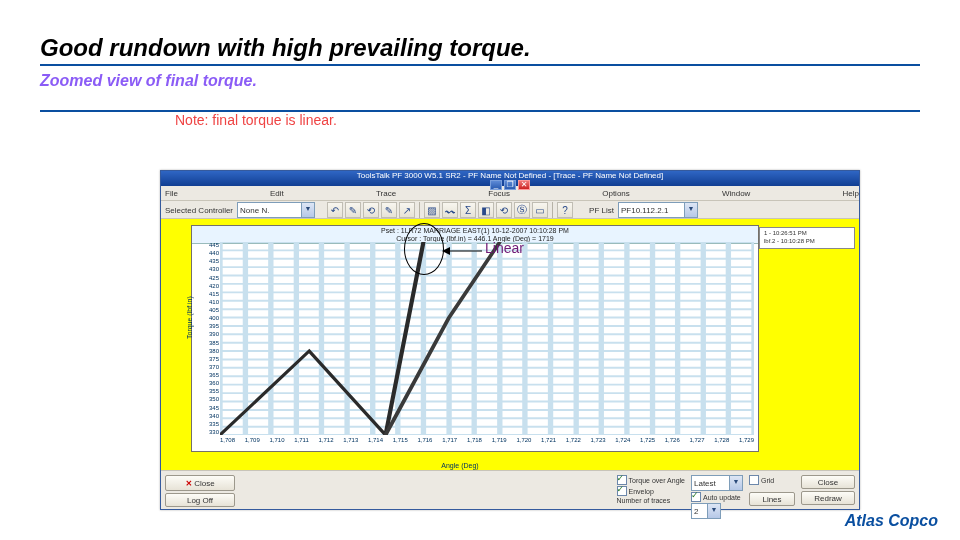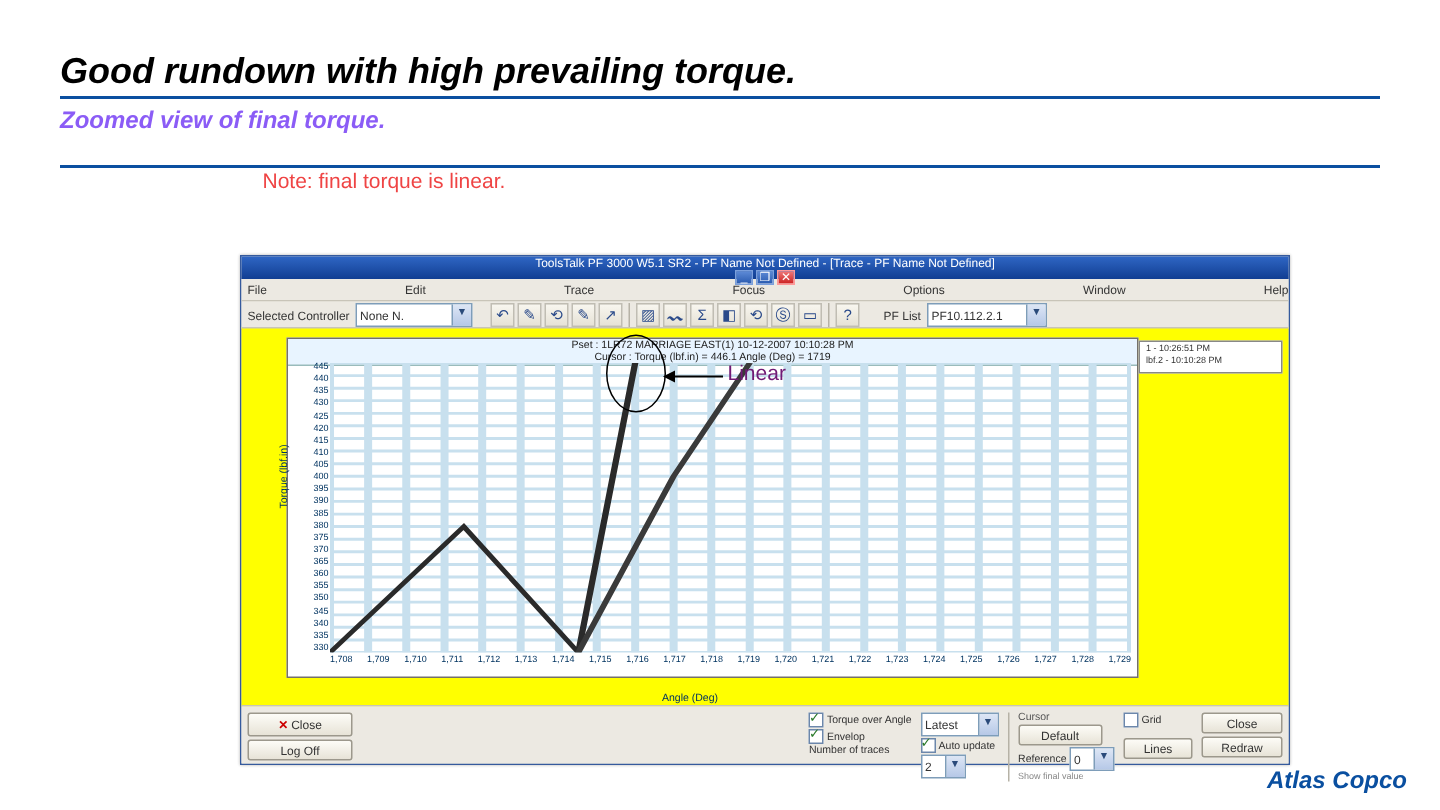--- a/index.html
+++ b/index.html
@@ -447,32 +447,20 @@
             </span>
           <label>
               <span class="chk on"></span>
               <span>Auto update</span>
             </label>
           <span class="combo" style="width:30px;">
               <span>2</span>
               <span class="arrow">▼</span>
             </span>
         </div>
-        <div class="opt-col" style="border-left:1px solid #b6b2a6; padding-left:6px;">
-          <span class="group-title">Cursor</span>
-          <span class="btn" style="height:12px; width:42px;">Default</span>
-          <label>
-              <span>Reference</span> 
-              <span class="combo" style="width:30px; display:inline-flex;">
-                <span>0</span>
-                <span class="arrow">▼</span>
-              </span>
-            </label>
-          <span style="font-size:6px;color:#888;">Show final value</span>
-        </div>
         <div class="opt-col">
            <label>
               <span class="chk"></span>
               <span>Grid</span>
             </label>
            <span class="btn" style="height:12px; width:32px; margin-top:6px;">Lines</span>
         </div>
         <div class="btn-col">
           <span class="btn" style="height:12px; width:40px;">Close</span>
           <span class="btn" style="height:12px; width:40px;">Redraw</span>

